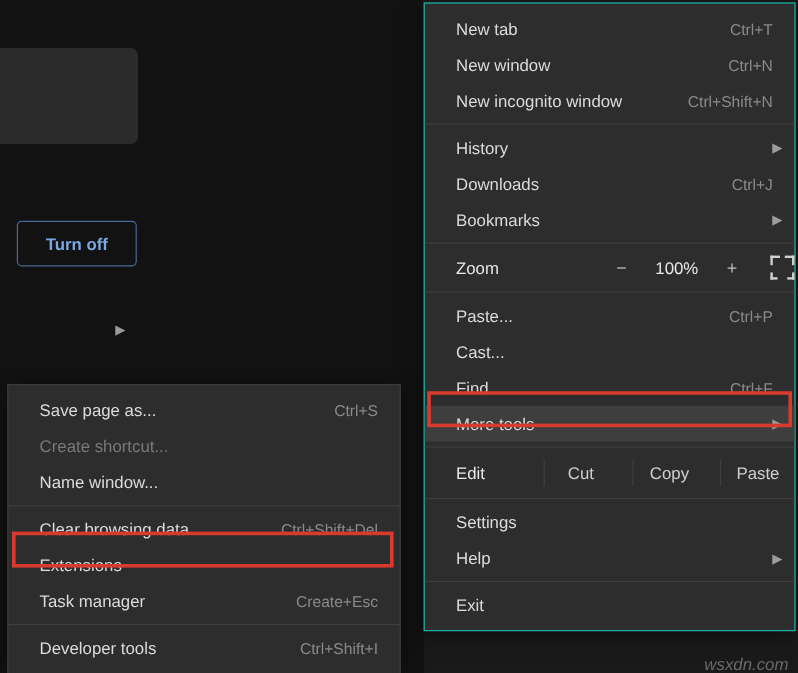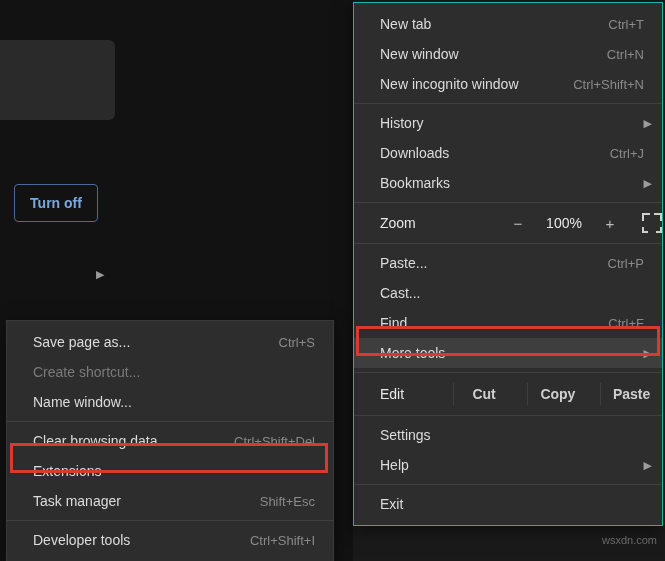--- a/index.html
+++ b/index.html
@@ -22,21 +22,21 @@
   .bg-panel {
     position: absolute;
     left: 0; top: 40px;
     width: 115px; height: 80px;
     background: #2a2a2a;
     border-radius: 0 6px 6px 0;
   }
   .turn-off-btn {
     position: absolute;
     left: 14px; top: 184px;
-    width: 84px; height: 38px;
+    width: 100px; height: 38px;
     border: 1px solid #4a6a9a;
     border-radius: 4px;
     color: #7aa7e0;
     font-size: 14px;
     font-weight: 600;
     background: transparent;
     display: flex;
     align-items: center;
     justify-content: center;
     cursor: pointer;
@@ -127,34 +127,34 @@
     gap: 12px;
   }
   .edit-row .elabel { flex: 1; }
   .edit-btn {
     flex: 1;
     text-align: center;
     color: #cfcfcf;
     border-left: 1px solid #3f3f3f;
     padding: 3px 0;
     cursor: pointer;
-    font-weight: bold;
   }
   .red-box {
     position: absolute;
     border: 3px solid #d83a2e;
     pointer-events: none;
   }
   .red-box.r1 { left: 356px; top: 326px; width: 304px; height: 30px; }
   .red-box.r2 { left: 10px; top: 443px; width: 318px; height: 30px; }
   .watermark {
     position: absolute;
-    right: 8px; bottom: 15px;
+    right: 8px; bottom: 0;
     color: #6a6a6a;
-    font-size: 11px;
+    font-size: 14px;
+    font-style: italic;
   }
 </style>
 </head>
 <body>
 
 <div class="bg-dark"></div>
 <div class="bg-panel"></div>
 
 <div class="turn-off-btn">Turn off</div>
 
@@ -263,21 +263,21 @@
 
   <div class="mi">
     <span class="label">Clear browsing data...</span>
     <span class="shortcut">Ctrl+Shift+Del</span>
   </div>
   <div class="mi">
     <span class="label">Extensions</span>
   </div>
   <div class="mi">
     <span class="label">Task manager</span>
-    <span class="shortcut">Shift+Esc</span>
+    <span class="shortcut">Create+Esc</span>
   </div>
 
   <div class="sep"></div>
 
   <div class="mi">
     <span class="label">Developer tools</span>
     <span class="shortcut">Ctrl+Shift+I</span>
   </div>
 </div>
 

